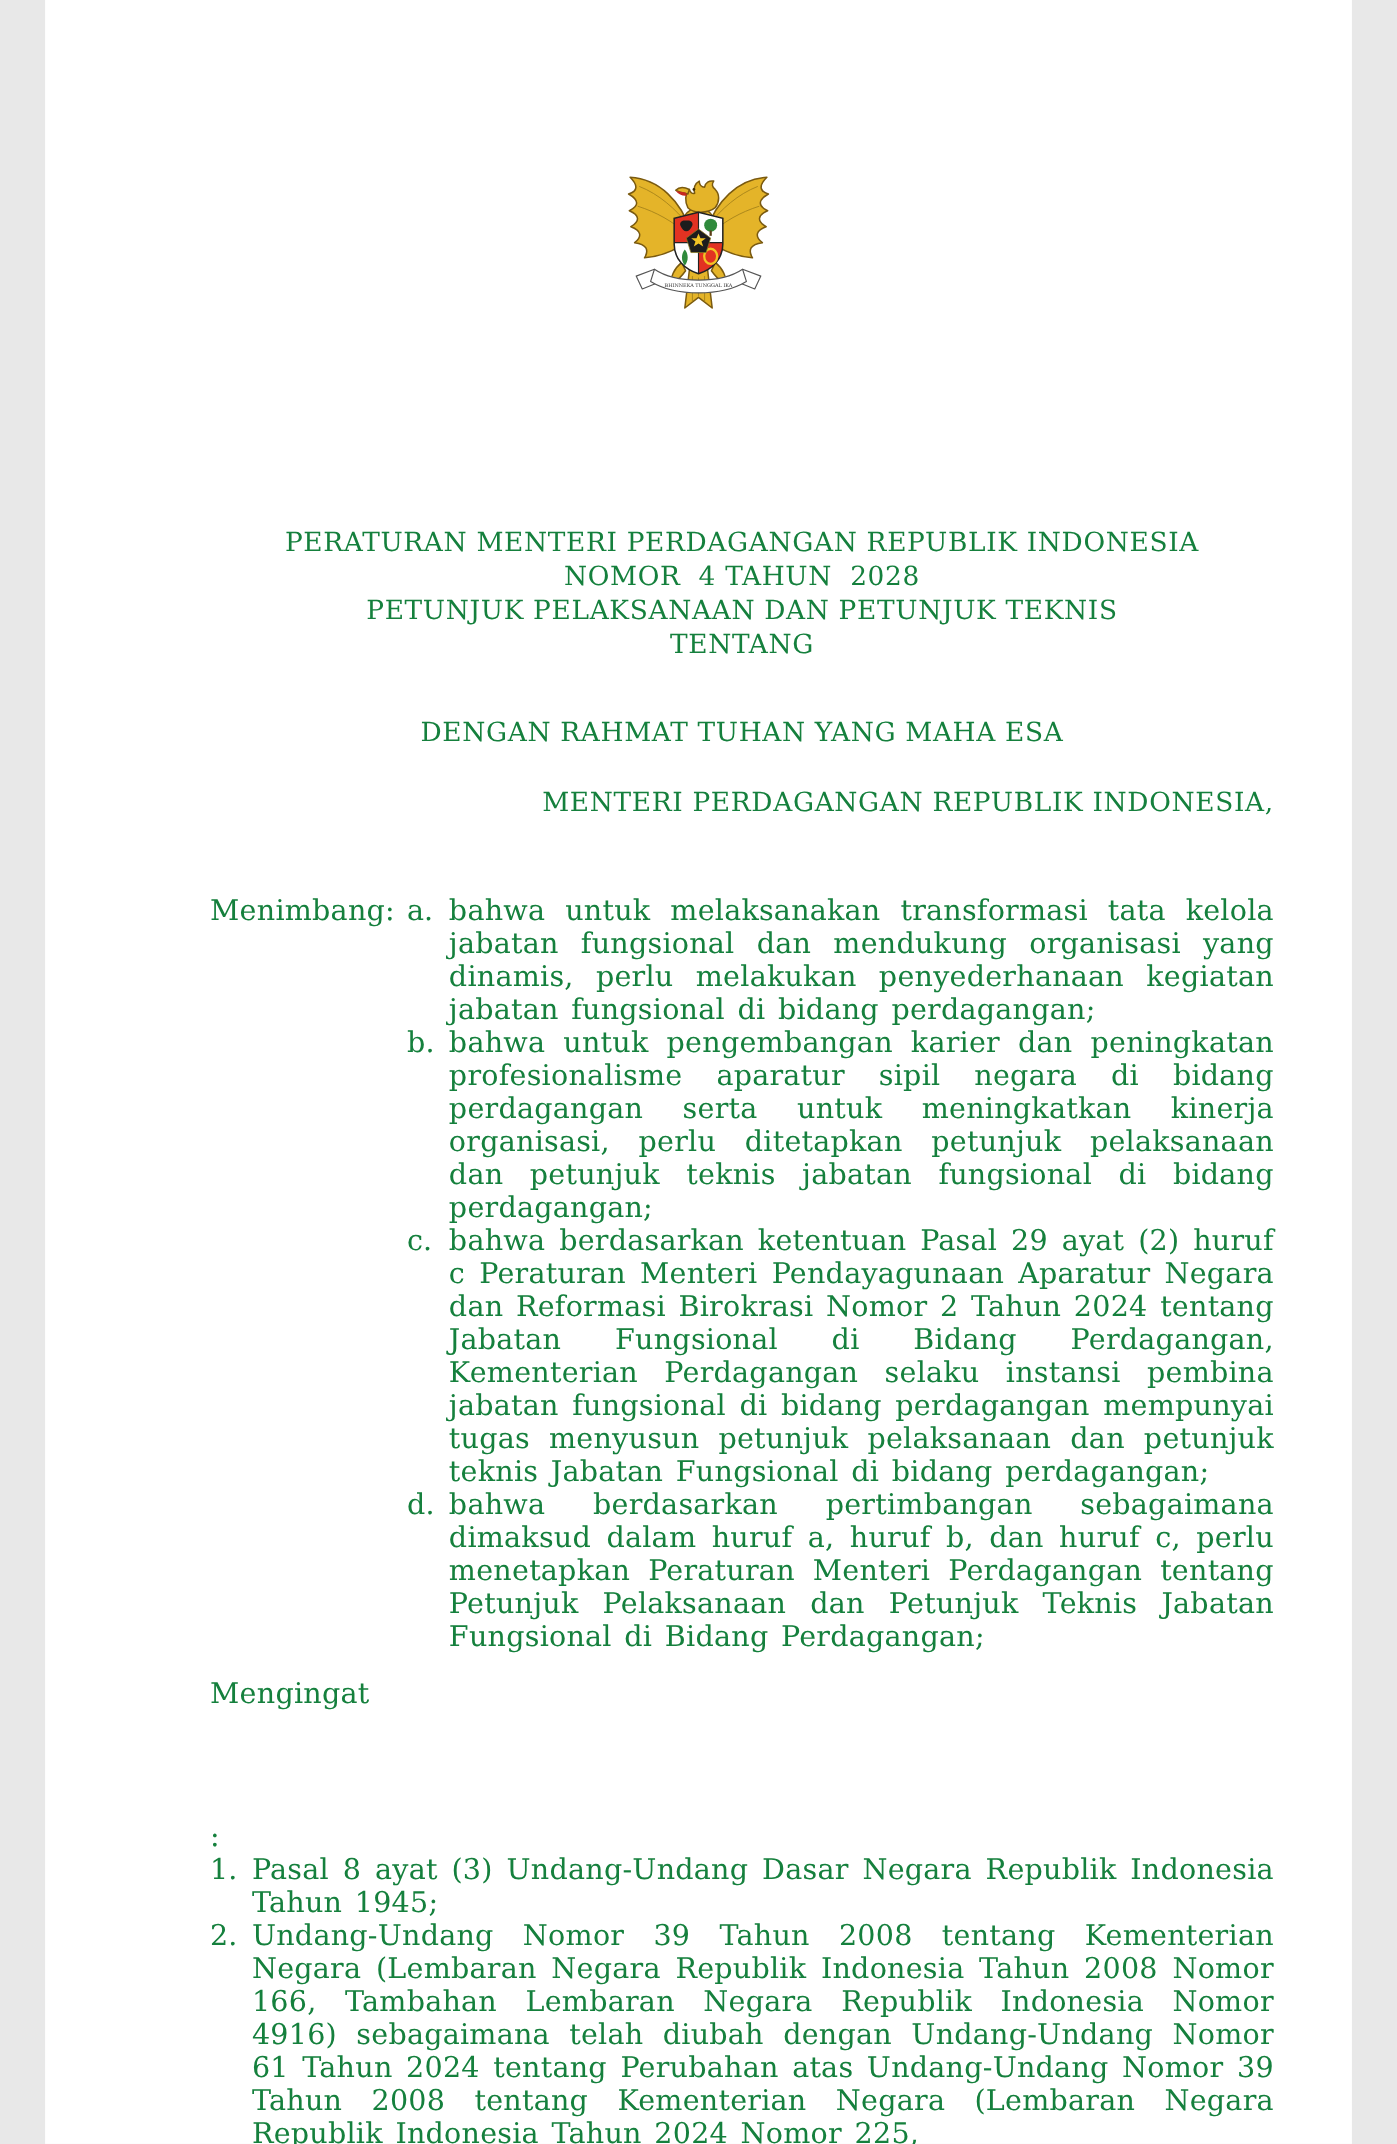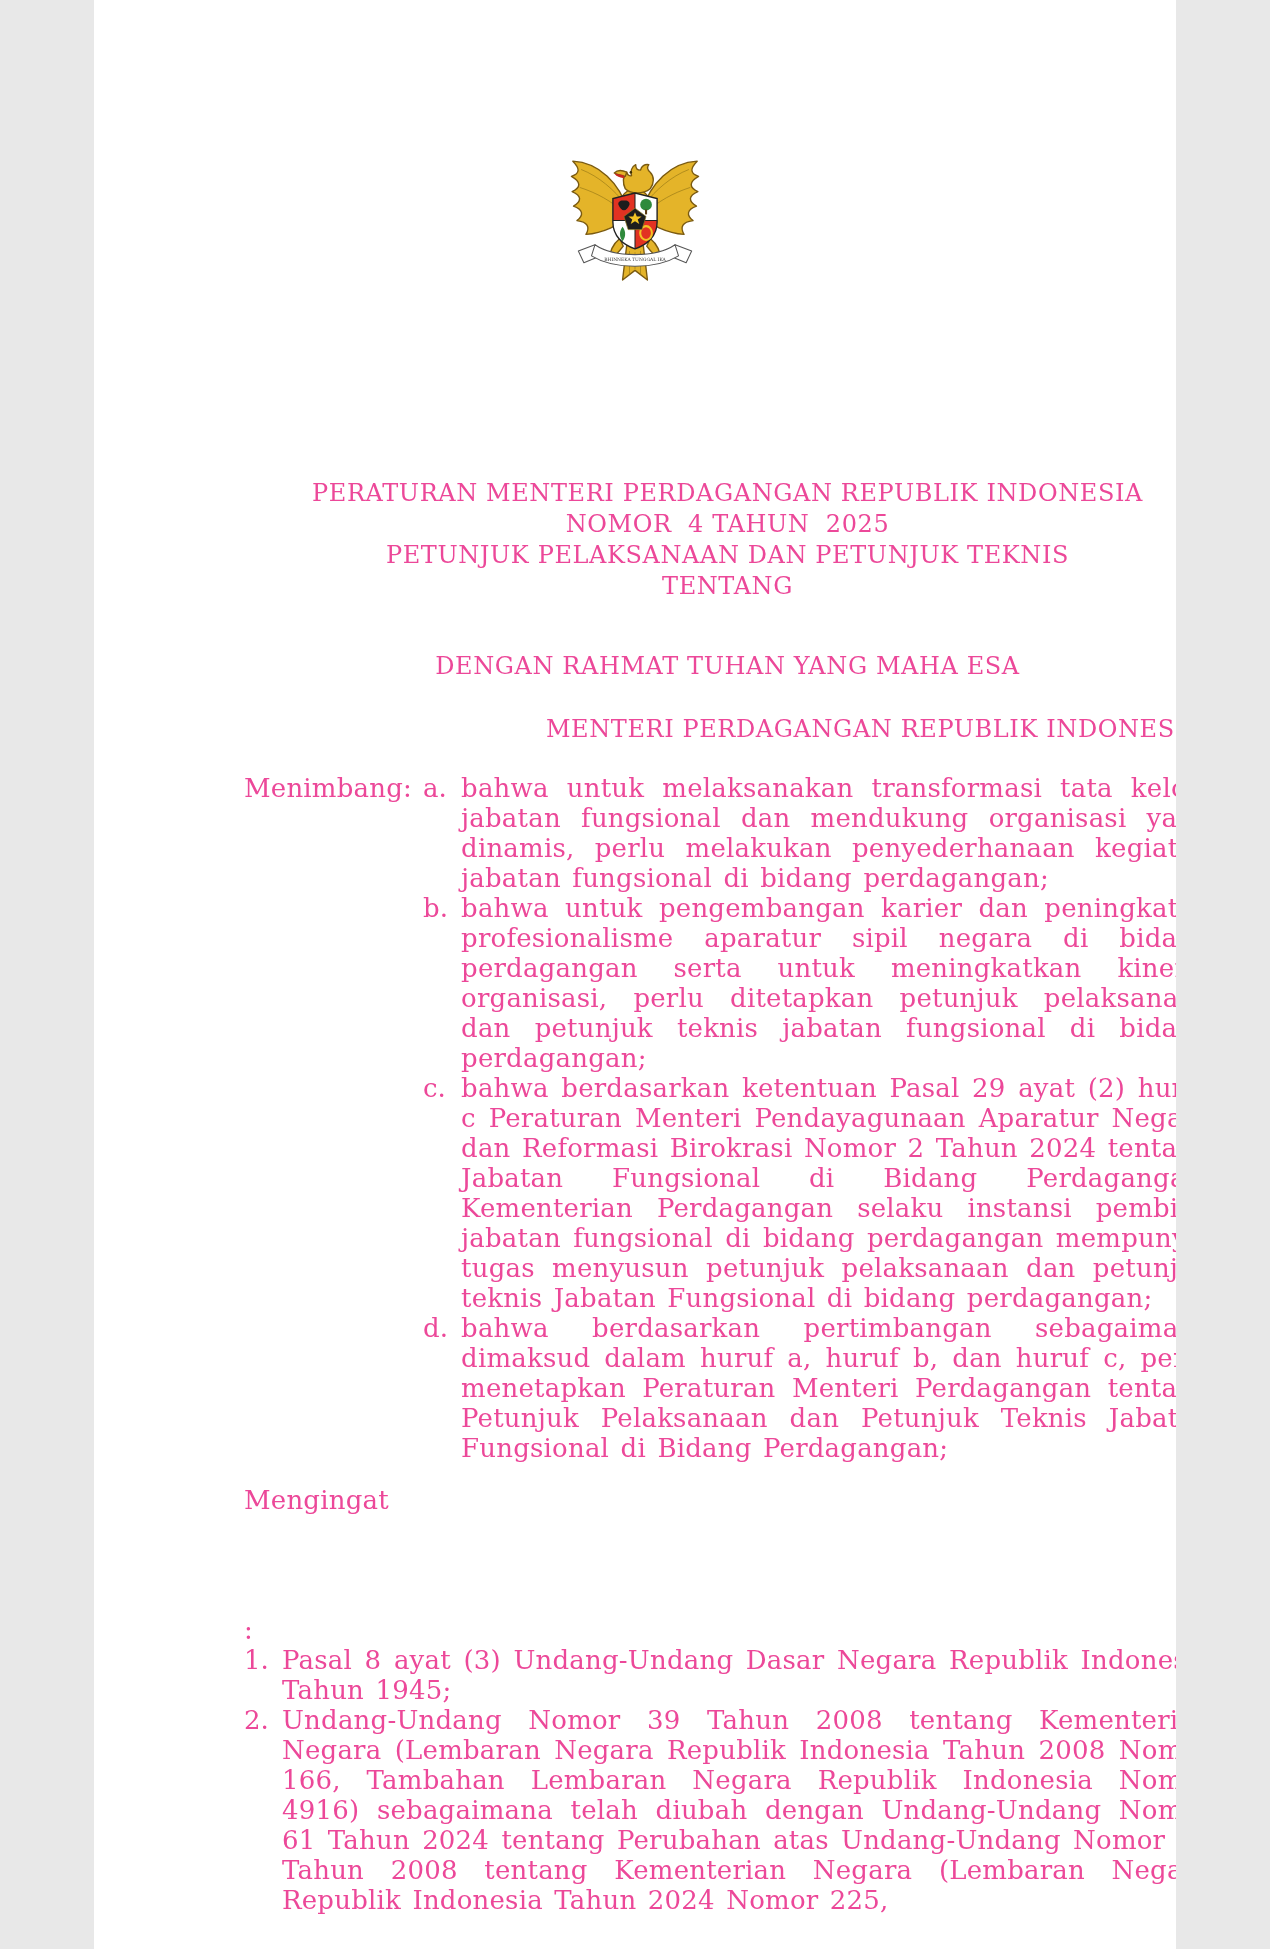--- a/index.html
+++ b/index.html
@@ -1,22 +1,22 @@
 <!DOCTYPE html>
 <html><head>
 <meta charset="utf-8">
 <style>
   html,body { margin:0; padding:0; background:#e8e8e8; }
   .page {
     position:relative;
-    width:1082px; height:1949px;
+    width:1188px; height:1949px;
     margin:0 auto;
     background:#ffffff;
     font-family:"DejaVu Serif", serif;
-    color:#ec4899;
+    color:#15803d;
     overflow:hidden;
   }
   .emblem {
     position:absolute;
     top:133px; left:50%;
     transform:translateX(-50%);
     width:152px; height:160px;
   }
   .emblem svg { width:100%; height:100%; display:block; }
   .content {
@@ -26,21 +26,21 @@
   }
   .title-block { text-align:center; }
   .title-line {
     font-size:24px; line-height:31px;
     letter-spacing:0.6px;
     white-space:pre-wrap;
   }
   .invocation { margin-top:49px; text-align:center; font-size:24px; line-height:31px; letter-spacing:0.6px; }
   .authority  { margin-top:32px; text-align:right; font-size:24px; line-height:31px; letter-spacing:0.6px; }
   .clause { display:flex; font-size:26px; line-height:30px; }
-  .clause-considering { margin-top:28px;justify-content:flex-end; }
+  .clause-considering { margin-top:68px;justify-content:flex-end; }
   .clause-recalling   { margin-top:22px;flex-direction:column; }
   .clause-label { flex:0 0 130px; letter-spacing:0.2px; }
   .clause-colon { flex:0 0 20px; text-align:left; }
   .clause-items { flex:1; }
   .item { display:flex; }
   .item-marker { flex:0 0 38px; }
   .item-text {
     flex:1;
     text-align:justify;
     text-align-last:left;
@@ -99,21 +99,21 @@
         <path d="M 52 161 C 80 180, 140 180, 168 161 L 173 177 C 140 197, 80 197, 47 177 Z"></path>
       </g>
       <text x="110" y="184" text-anchor="middle" font-size="6.5" fill="#333333" font-family="DejaVu Serif, serif">BHINNEKA TUNGGAL IKA</text>
     </svg>
   </div>
 
   <div class="content">
 
     <div class="title-block">
       <div class="title-line">PERATURAN MENTERI PERDAGANGAN REPUBLIK INDONESIA</div>
-      <div class="title-line">NOMOR  4 TAHUN  2025</div>
+      <div class="title-line">NOMOR  4 TAHUN  2028</div>
       <div class="title-line">PETUNJUK PELAKSANAAN DAN PETUNJUK TEKNIS</div>
       <div class="title-line">TENTANG</div>
     </div>
 
     <div class="invocation">DENGAN RAHMAT TUHAN YANG MAHA ESA</div>
     <div class="authority">MENTERI PERDAGANGAN REPUBLIK INDONESIA,</div>
 
     <div class="clause clause-considering">
       <div class="clause-label">Menimbang</div>
       <div class="clause-colon">:</div>

